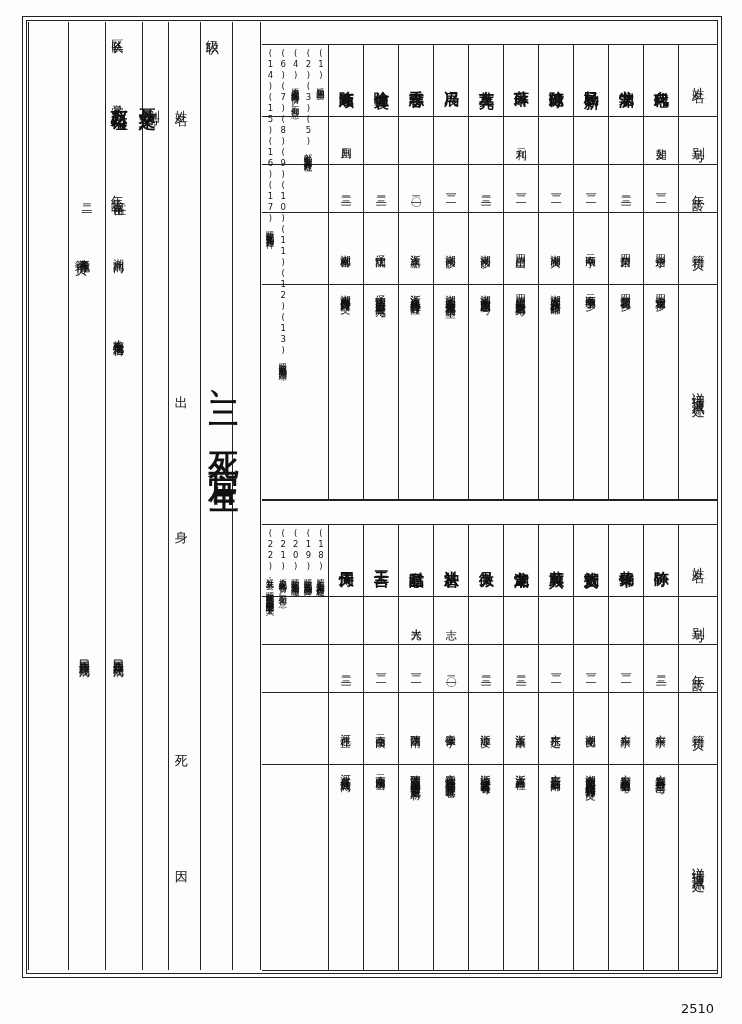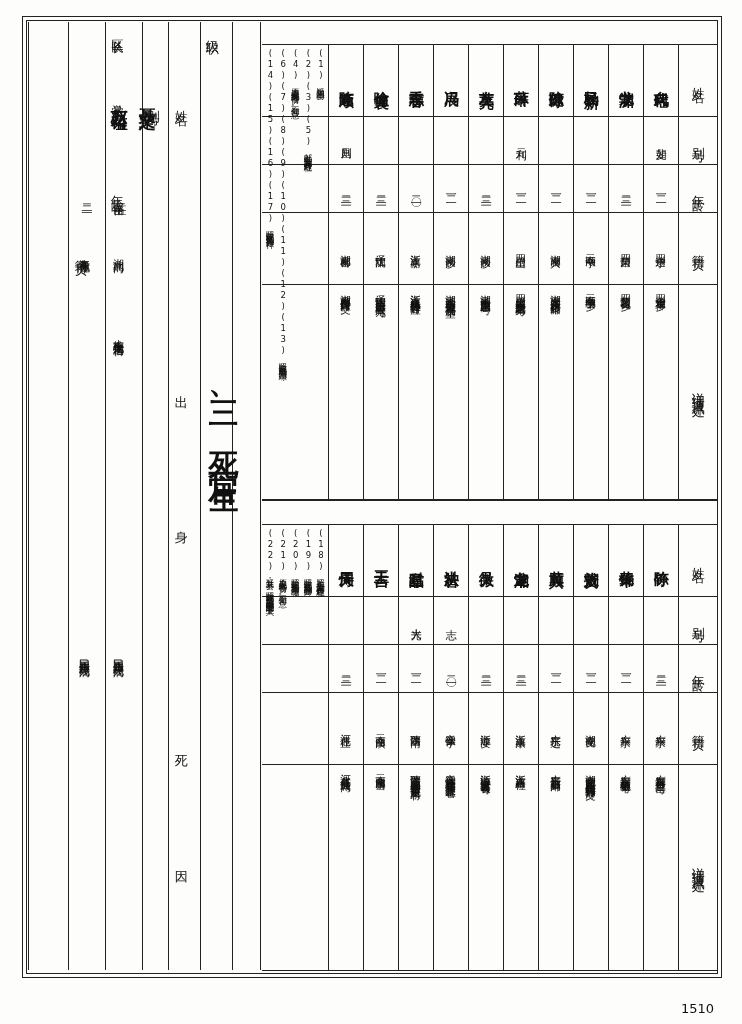--- a/index.html
+++ b/index.html
@@ -508,14 +508,14 @@
       <div style="position: absolute; left: 0px; top: 22px; width: 66px; height: 446px; display: flex; flex-direction: row-reverse; align-items: flex-start; justify-content: flex-start; padding: 4px 2px; box-sizing: border-box; overflow: hidden;">
         <div class="vt note-txt" style="margin-left: 2px; max-height: 100%;">(18)照片名字上划有两条红杠。</div>
         <div class="vt note-txt" style="margin-left: 2px; max-height: 100%;">(19)照片说明姓名为林丽卿。</div>
         <div class="vt note-txt" style="margin-left: 2px; max-height: 100%;">(20)照片说明姓名为李维栋。</div>
         <div class="vt note-txt" style="margin-left: 2px; max-height: 100%;">(21)原表无邮件省份，不知何意。</div>
         <div class="vt note-txt" style="margin-left: 2px; max-height: 100%;">(22)疑共丰县，照片说明姓名第三段转来的阿拿五十人。</div>
         <div class="vt note-txt" style="margin-left: 2px; max-height: 100%;">(23)照片说明姓名为王玉娄。</div>
       </div>
     </div>
 
-  <div class="page-num">1510</div>
+  <div class="page-num">2510</div>
 </div>
 
 </body></html>

